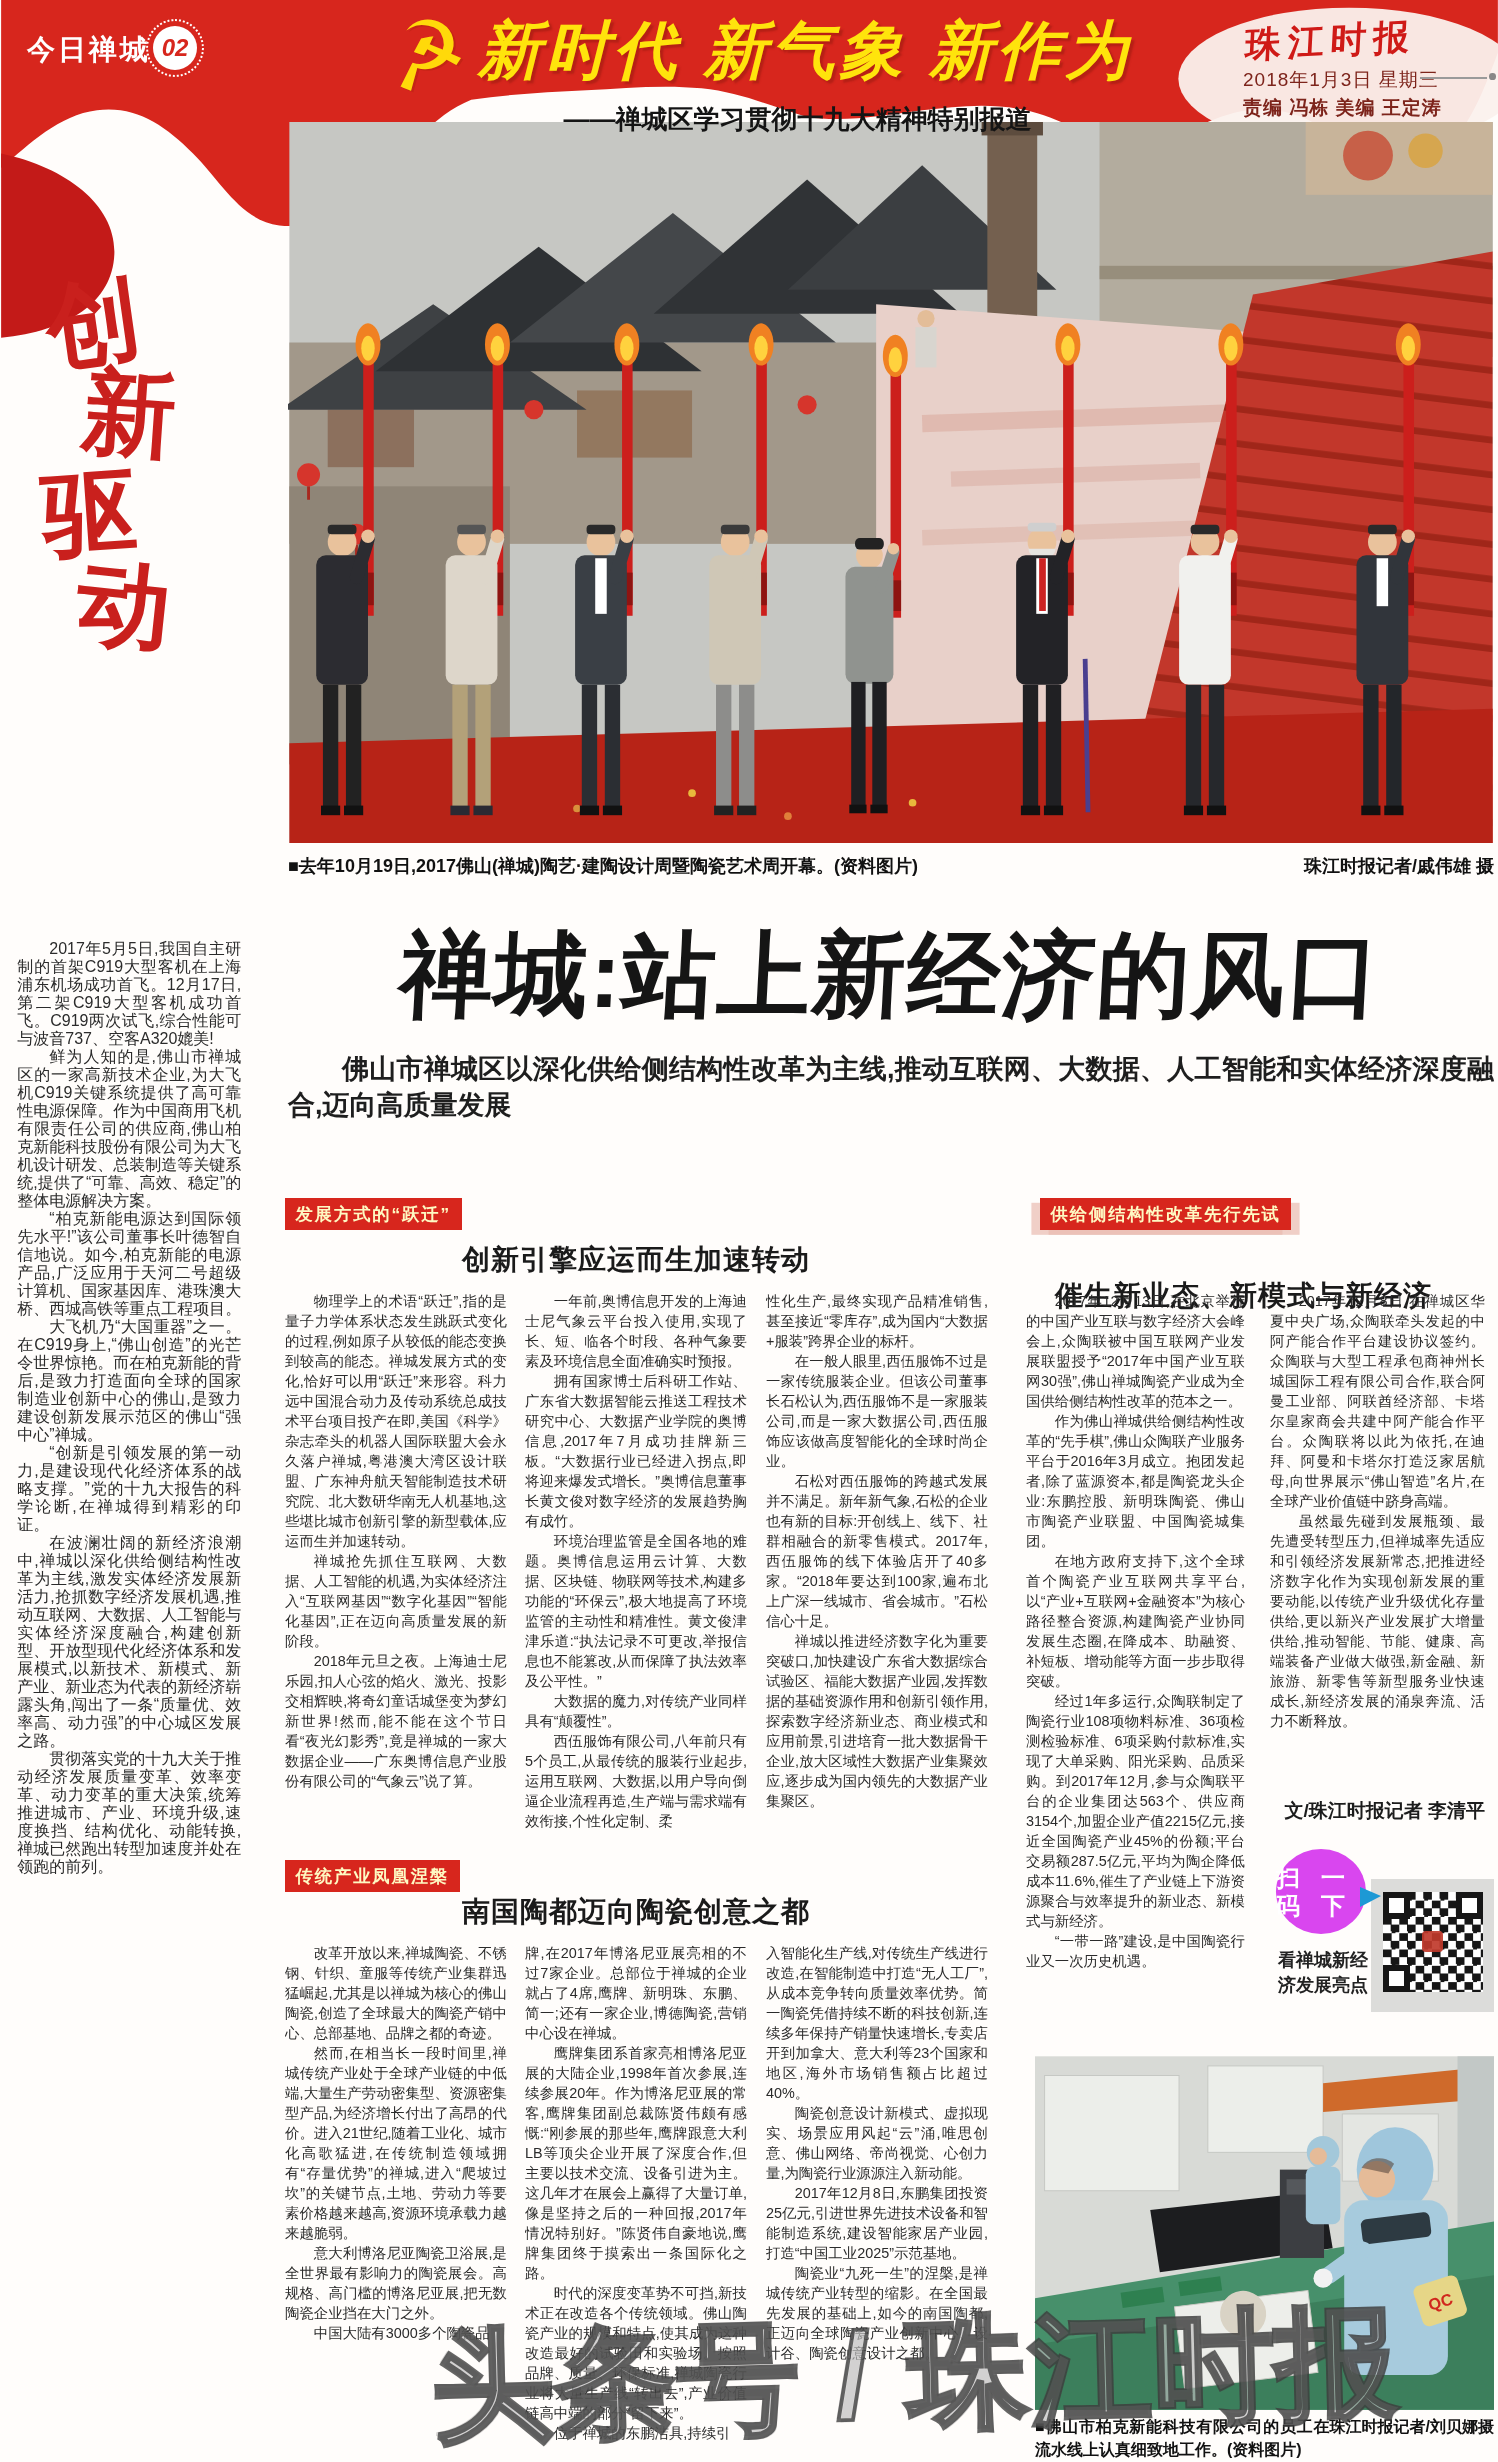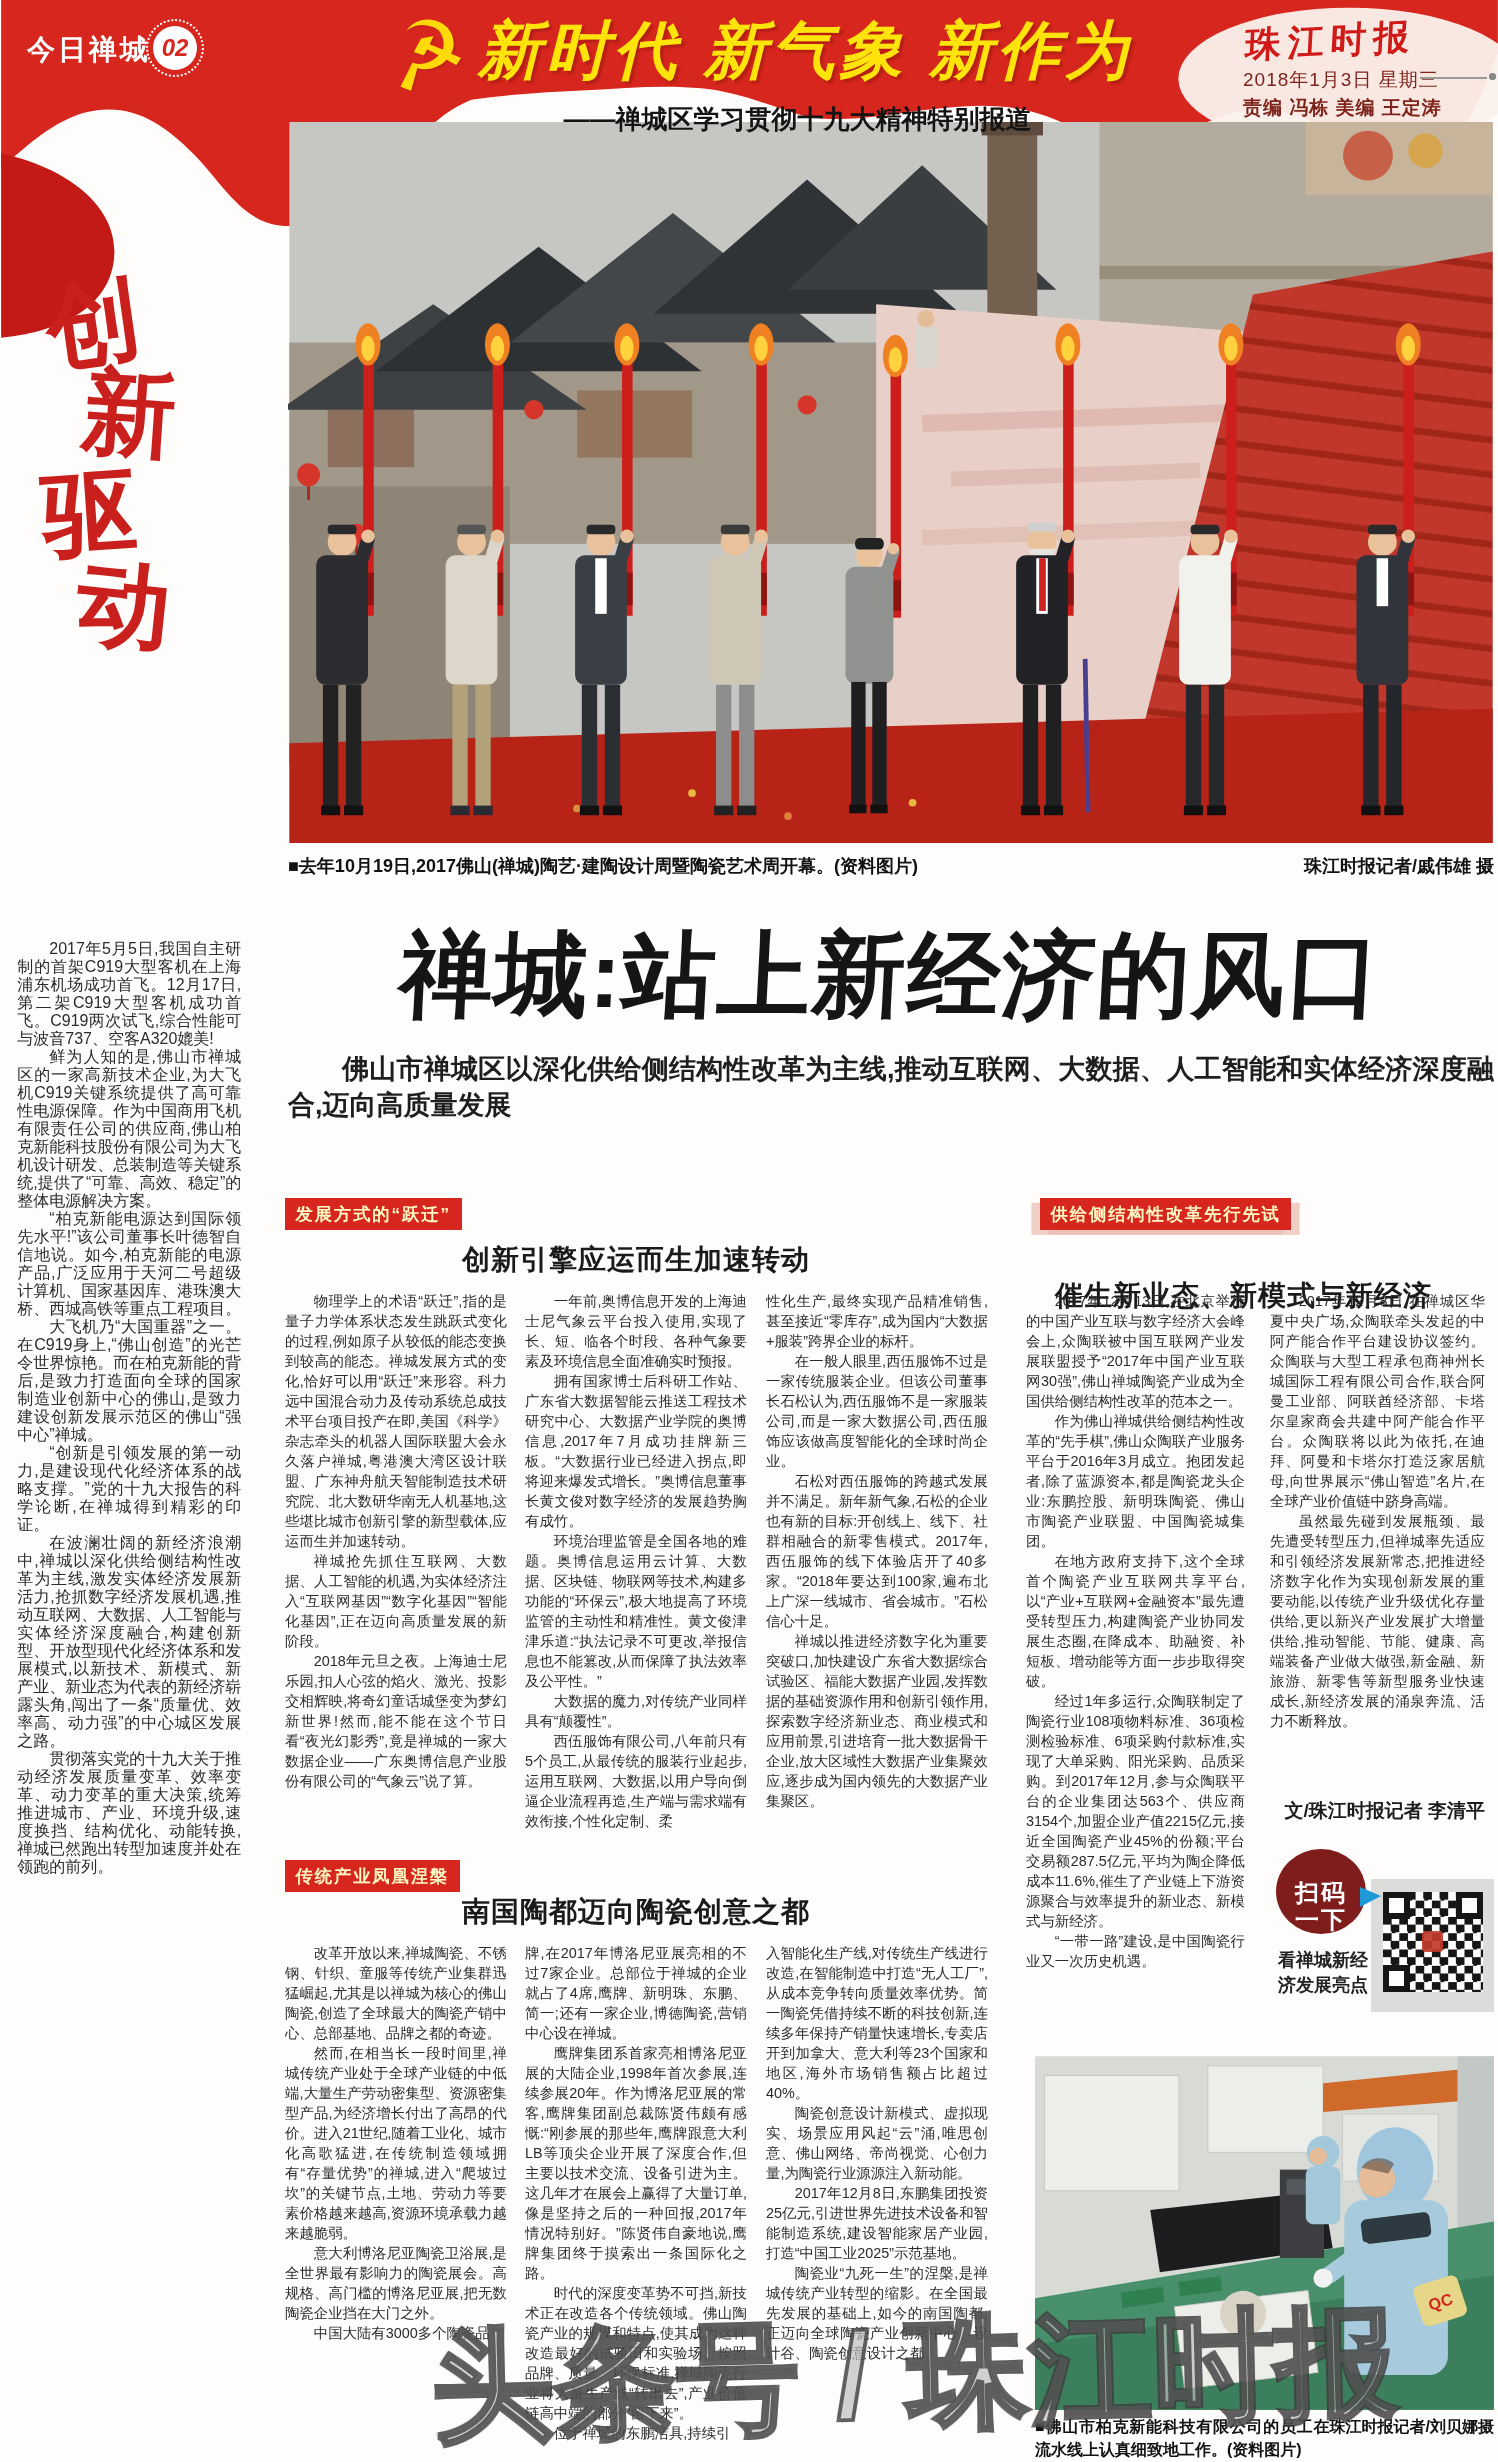--- a/index.html
+++ b/index.html
@@ -66,22 +66,22 @@
   #secA-c3 { left:766px; top:1291px; width:222px; height:569px; }
   #secB-c1 { left:1026px; top:1291px; width:219px; height:722px; }
   #secB-c2 { left:1270px; top:1291px; width:215px; height:544px; }
   #secC-c1 { left:285px; top:1943px; width:222px; height:520px; }
   #secC-c2 { left:525px; top:1943px; width:222px; height:520px; }
   #secC-c3 { left:766px; top:1943px; width:222px; height:520px; }
   #byline-b { position:absolute; left:1270px; top:1798px; width:215px; text-align:right;
               font-size:19px; font-weight:700; color:#1c1c1c; }
 
   
-  #scan-bubble { position:absolute; left:1276px; top:1849px; width:90px; height:85px; background:#7f1d1d;
-                 border-radius:50%; display:flex; flex-direction:column; align-items:center; justify-content:flex-end;
+  #scan-bubble { position:absolute; left:1276px; top:1849px; width:90px; height:85px; background:#d946ef;
+                 border-radius:50%; display:flex; flex-direction:row; align-items:center; justify-content:center;
                  color:#fff; font-size:24px; font-weight:900; line-height:1.15; letter-spacing:1.9px; z-index:2; }
   #scan-bubble:after { content:""; position:absolute; right:-15.4px; top:38px; width:0; height:0;
                  border-top:9.6px solid transparent; border-bottom:11.5px solid transparent; border-left:21px solid #1d99d5; }
   #qr-panel { position:absolute; left:1371px; top:1879px; width:123px; height:133px; background:#dcdcda; }
   #qr-code { position:absolute; left:11.5px; top:13.4px; width:100px; height:100px; background:#fff;
              background-image:repeating-conic-gradient(#161616 0% 25%, #ffffff 0% 50%); background-size:16.3px 16.3px; }
   .qr-eye { position:absolute; width:27px; height:27px; background:#fff; border:6.7px solid #161616; }
   .qr-eye.tl { left:0; top:0; } .qr-eye.tr { right:0; top:0; } .qr-eye.bl { left:0; bottom:0; }
   #qr-seal { position:absolute; left:39px; top:39px; width:21px; height:21px; background:#c0392b; border-radius:3.8px; opacity:.92; }
   #scan-note { position:absolute; left:1278px; top:1948px; width:90px; font-size:18px; font-weight:700;
@@ -350,21 +350,21 @@
       <p>在一般人眼里,西伍服饰不过是一家传统服装企业。但该公司董事长石松认为,西伍服饰不是一家服装公司,而是一家大数据公司,西伍服饰应该做高度智能化的全球时尚企业。</p>
       <p>石松对西伍服饰的跨越式发展并不满足。新年新气象,石松的企业也有新的目标:开创线上、线下、社群相融合的新零售模式。2017年,西伍服饰的线下体验店开了40多家。“2018年要达到100家,遍布北上广深一线城市、省会城市。”石松信心十足。</p>
       <p>禅城以推进经济数字化为重要突破口,加快建设广东省大数据综合试验区、福能大数据产业园,发挥数据的基础资源作用和创新引领作用,探索数字经济新业态、商业模式和应用前景,引进培育一批大数据骨干企业,放大区域性大数据产业集聚效应,逐步成为国内领先的大数据产业集聚区。</p>
     </div>
 
   <div id="badgeB" class="badge">供给侧结构性改革先行先试</div>
   <div id="headB" class="sec-head">催生新业态、新模式与新经济</div>
   <div id="secB-c1" class="newscol">
       <p>2017年12月13日,在北京举行的中国产业互联与数字经济大会峰会上,众陶联被中国互联网产业发展联盟授予“2017年中国产业互联网30强”,佛山禅城陶瓷产业成为全国供给侧结构性改革的范本之一。</p>
       <p>作为佛山禅城供给侧结构性改革的“先手棋”,佛山众陶联产业服务平台于2016年3月成立。抱团发起者,除了蓝源资本,都是陶瓷龙头企业:东鹏控股、新明珠陶瓷、佛山市陶瓷产业联盟、中国陶瓷城集团。</p>
-      <p>在地方政府支持下,这个全球首个陶瓷产业互联网共享平台,以“产业+互联网+金融资本”最先遭受转型压力,构建陶瓷产业协同发展生态圈,在降成本、助融资、补短板、增动能等方面一步步取得突破。</p>
+      <p>在地方政府支持下,这个全球首个陶瓷产业互联网共享平台,以“产业+互联网+金融资本”为核心路径整合资源,构建陶瓷产业协同发展生态圈,在降成本、助融资、补短板、增动能等方面一步步取得突破。</p>
       <p>经过1年多运行,众陶联制定了陶瓷行业108项物料标准、36项检测检验标准、6项采购付款标准,实现了大单采购、阳光采购、品质采购。到2017年12月,参与众陶联平台的企业集团达563个、供应商3154个,加盟企业产值2215亿元,接近全国陶瓷产业45%的份额;平台交易额287.5亿元,平均为陶企降低成本11.6%,催生了产业链上下游资源聚合与效率提升的新业态、新模式与新经济。</p>
       <p>“一带一路”建设,是中国陶瓷行业又一次历史机遇。</p>
     </div>
   <div id="secB-c2" class="newscol">
       <p>2017年12月8日,在禅城区华夏中央广场,众陶联牵头发起的中阿产能合作平台建设协议签约。众陶联与大型工程承包商神州长城国际工程有限公司合作,联合阿曼工业部、阿联酋经济部、卡塔尔皇家商会共建中阿产能合作平台。众陶联将以此为依托,在迪拜、阿曼和卡塔尔打造泛家居航母,向世界展示“佛山智造”名片,在全球产业价值链中跻身高端。</p>
       <p>虽然最先碰到发展瓶颈、最先遭受转型压力,但禅城率先适应和引领经济发展新常态,把推进经济数字化作为实现创新发展的重要动能,以传统产业升级优化存量供给,更以新兴产业发展扩大增量供给,推动智能、节能、健康、高端装备产业做大做强,新金融、新旅游、新零售等新型服务业快速成长,新经济发展的涌泉奔流、活力不断释放。</p>
     </div>
   <div id="byline-b">文/珠江时报记者 李清平</div>
 
   <div id="badgeC" class="badge">传统产业凤凰涅槃</div>

